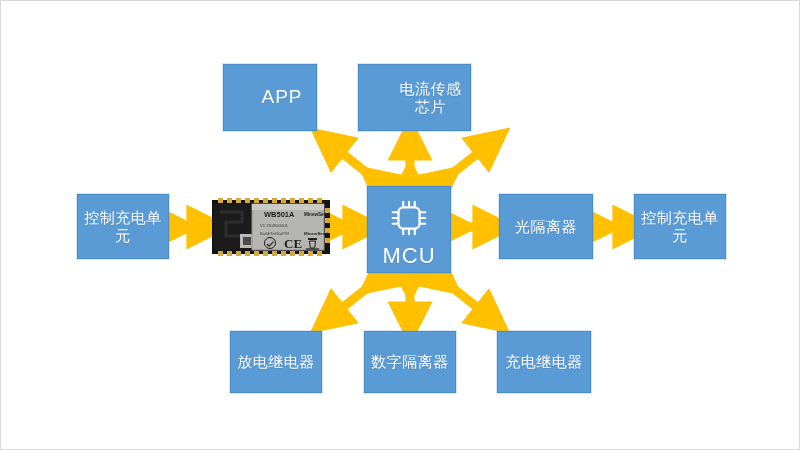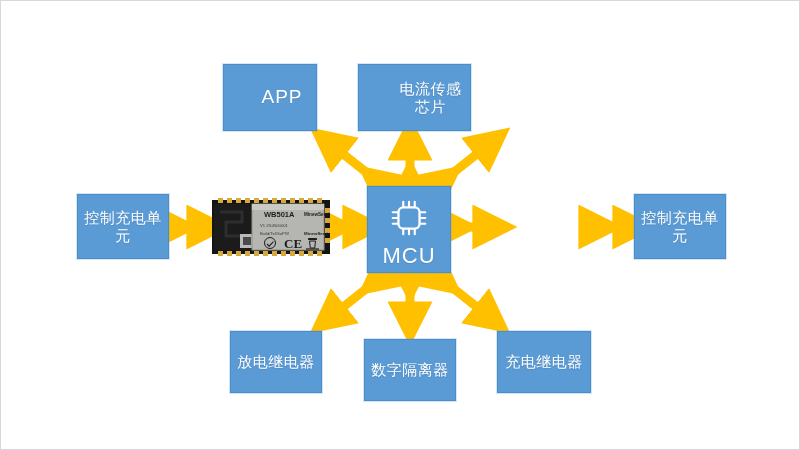--- a/index.html
+++ b/index.html
@@ -289,30 +289,33 @@
           <line x1="7" y1="30" x2="12" y2="30"></line>
           <line x1="36" y1="18" x2="41" y2="18"></line>
           <line x1="36" y1="24" x2="41" y2="24"></line>
           <line x1="36" y1="30" x2="41" y2="30"></line>
         </g>
       </svg>
     </span>
     <span class="label">MCU</span>
   </div>
 
+  <div class="node" id="opto-isolator-node" style="left:498px; top:193px; width:94px; height:65px;">
+    <span class="label">光隔离器</span>
+  </div>
 
   <div class="node" id="control-unit-right-node" style="left:633px; top:193px; width:92px; height:65px;">
     <span class="label">控制充电单元</span>
   </div>
 
   <div class="node" id="temperature-sensor-node" style="left:229px; top:330px; width:92px; height:62px;">
     <span class="label">放电继电器</span>
   </div>
 
-  <div class="node" id="digital-isolator-node" style="left:363px; top:338px; width:92px; height:62px;align-items:center;">
+  <div class="node" id="digital-isolator-node" style="left:363px; top:330px; width:92px; height:62px;align-items:center;">
     <span class="label">数字隔离器</span>
   </div>
 
   <div class="node" id="discharge-relay-node" style="left:496px; top:330px; width:94px; height:62px;">
     <span class="label">充电继电器</span>
   </div>
 
 </div>
 
 </body></html>

